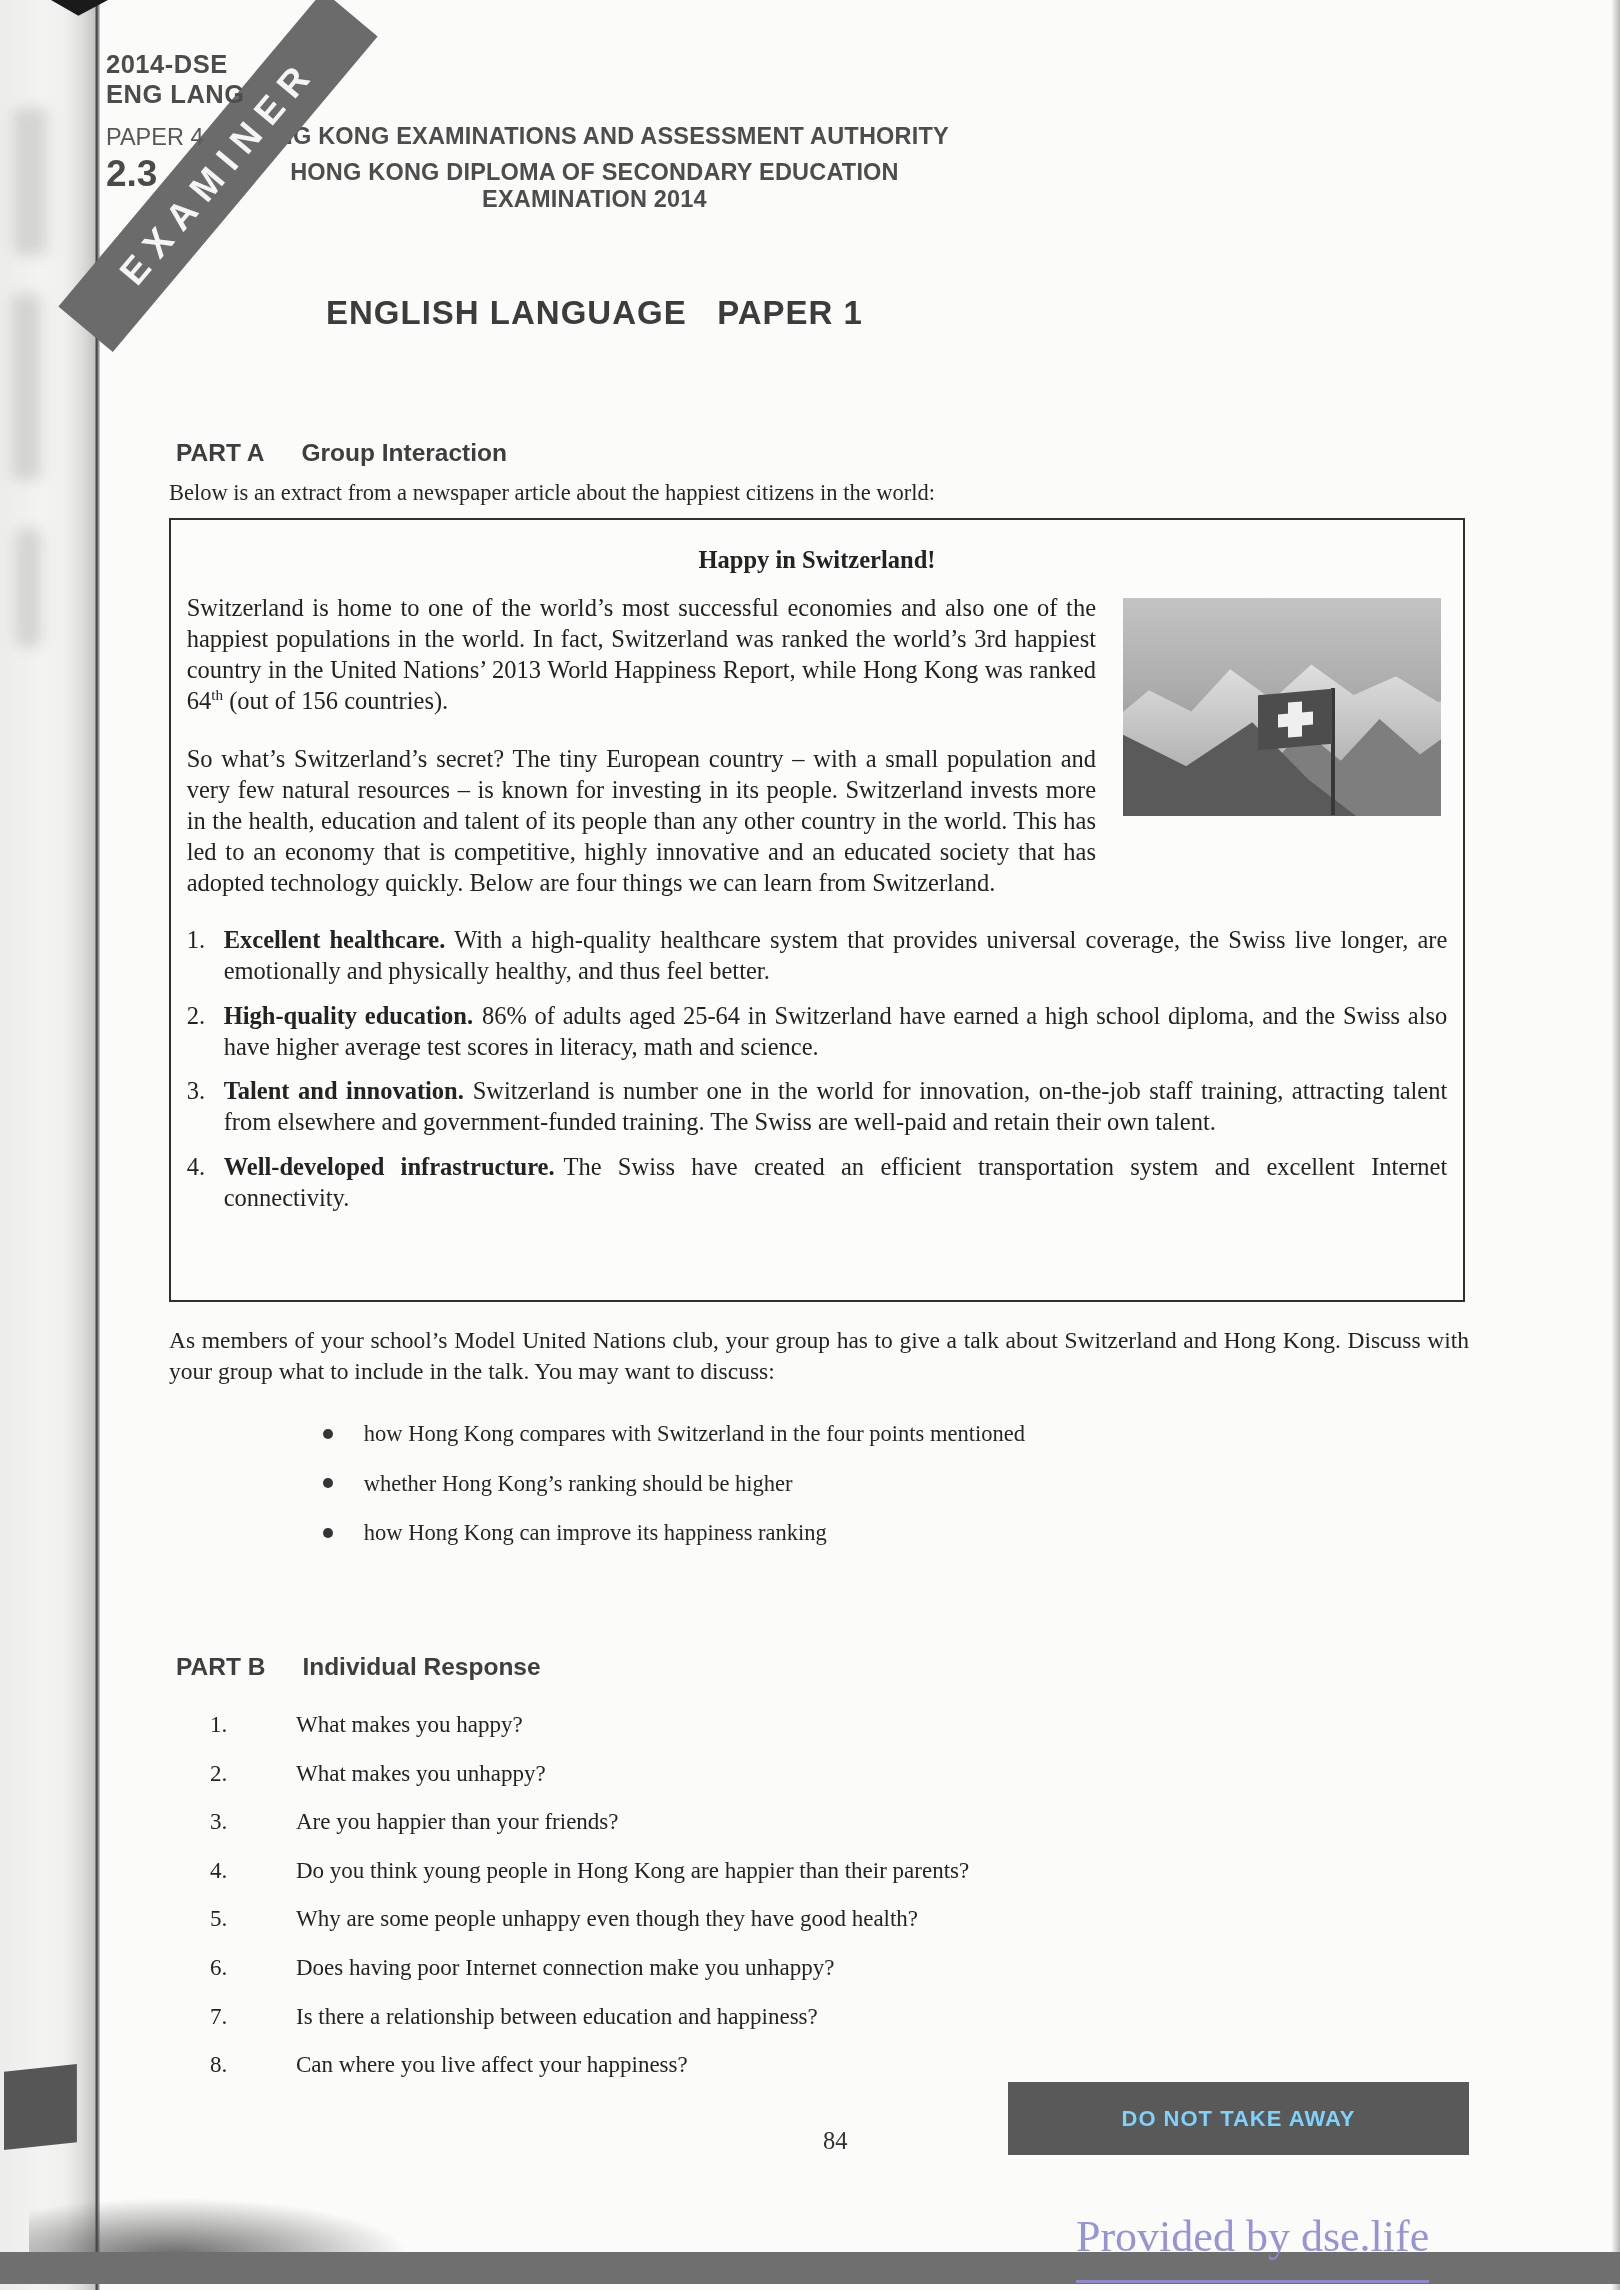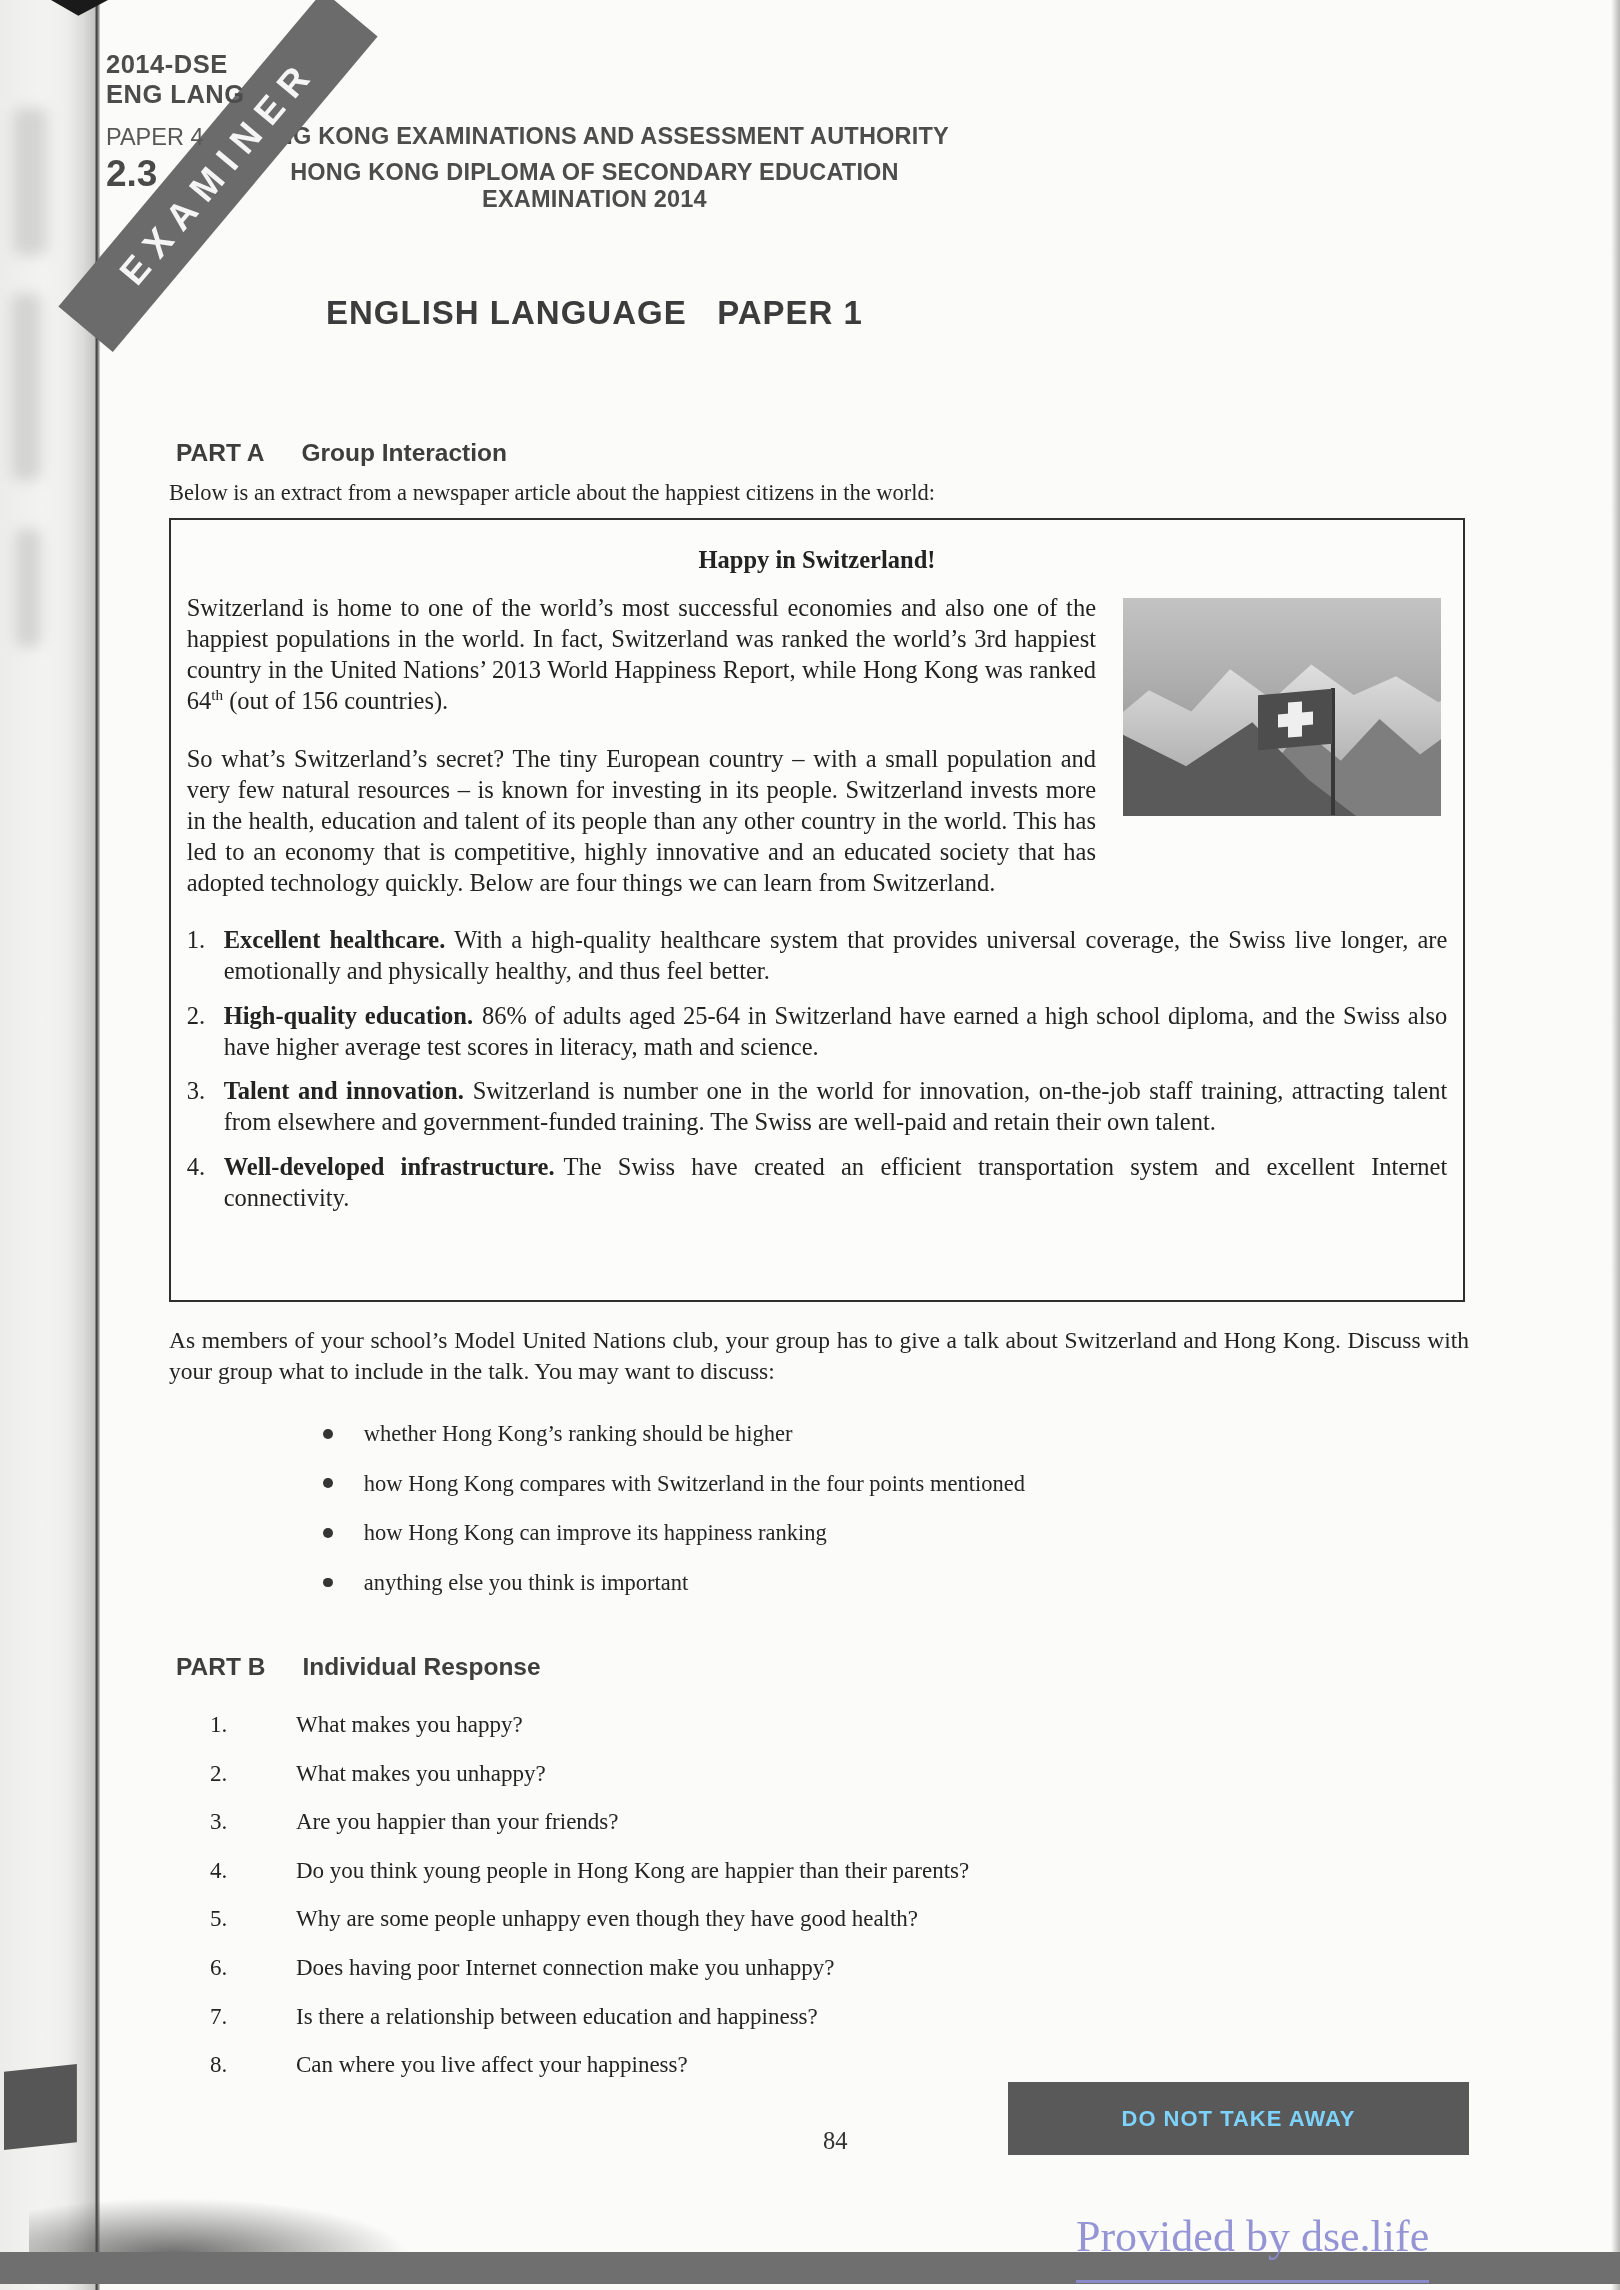--- a/index.html
+++ b/index.html
@@ -172,33 +172,29 @@
         <p class="itxt"><b>Well-developed infrastructure.</b><span>The Swiss have created an efficient transportation system and excellent Internet connectivity.</span></p>
       </div>
     </div>
   </div>
 
   <div class="task">As members of your school’s Model United Nations club, your group has to give a talk about Switzerland and Hong Kong. Discuss with your group what to include in the talk. You may want to discuss:</div>
 
   <div class="bullets">
     <div class="bullet-row">
       <span class="dot"></span>
-      <span>whether Hong Kong’s ranking should be higher</span>
+      <span>how Hong Kong compares with Switzerland in the four points mentioned</span>
     </div>
     <div class="bullet-row">
       <span class="dot"></span>
-      <span>how Hong Kong compares with Switzerland in the four points mentioned</span>
+      <span>whether Hong Kong’s ranking should be higher</span>
     </div>
     <div class="bullet-row">
       <span class="dot"></span>
       <span>how Hong Kong can improve its happiness ranking</span>
-    </div>
-    <div class="bullet-row">
-      <span class="dot"></span>
-      <span>anything else you think is important</span>
     </div>
   </div>
 
   <div class="part-heading ph-b">
     <span class="plabel">PART B</span><span>Individual Response</span>
   </div>
 
   <div class="questions">
     <div class="q-row">
       <span class="qnum">1.</span>

